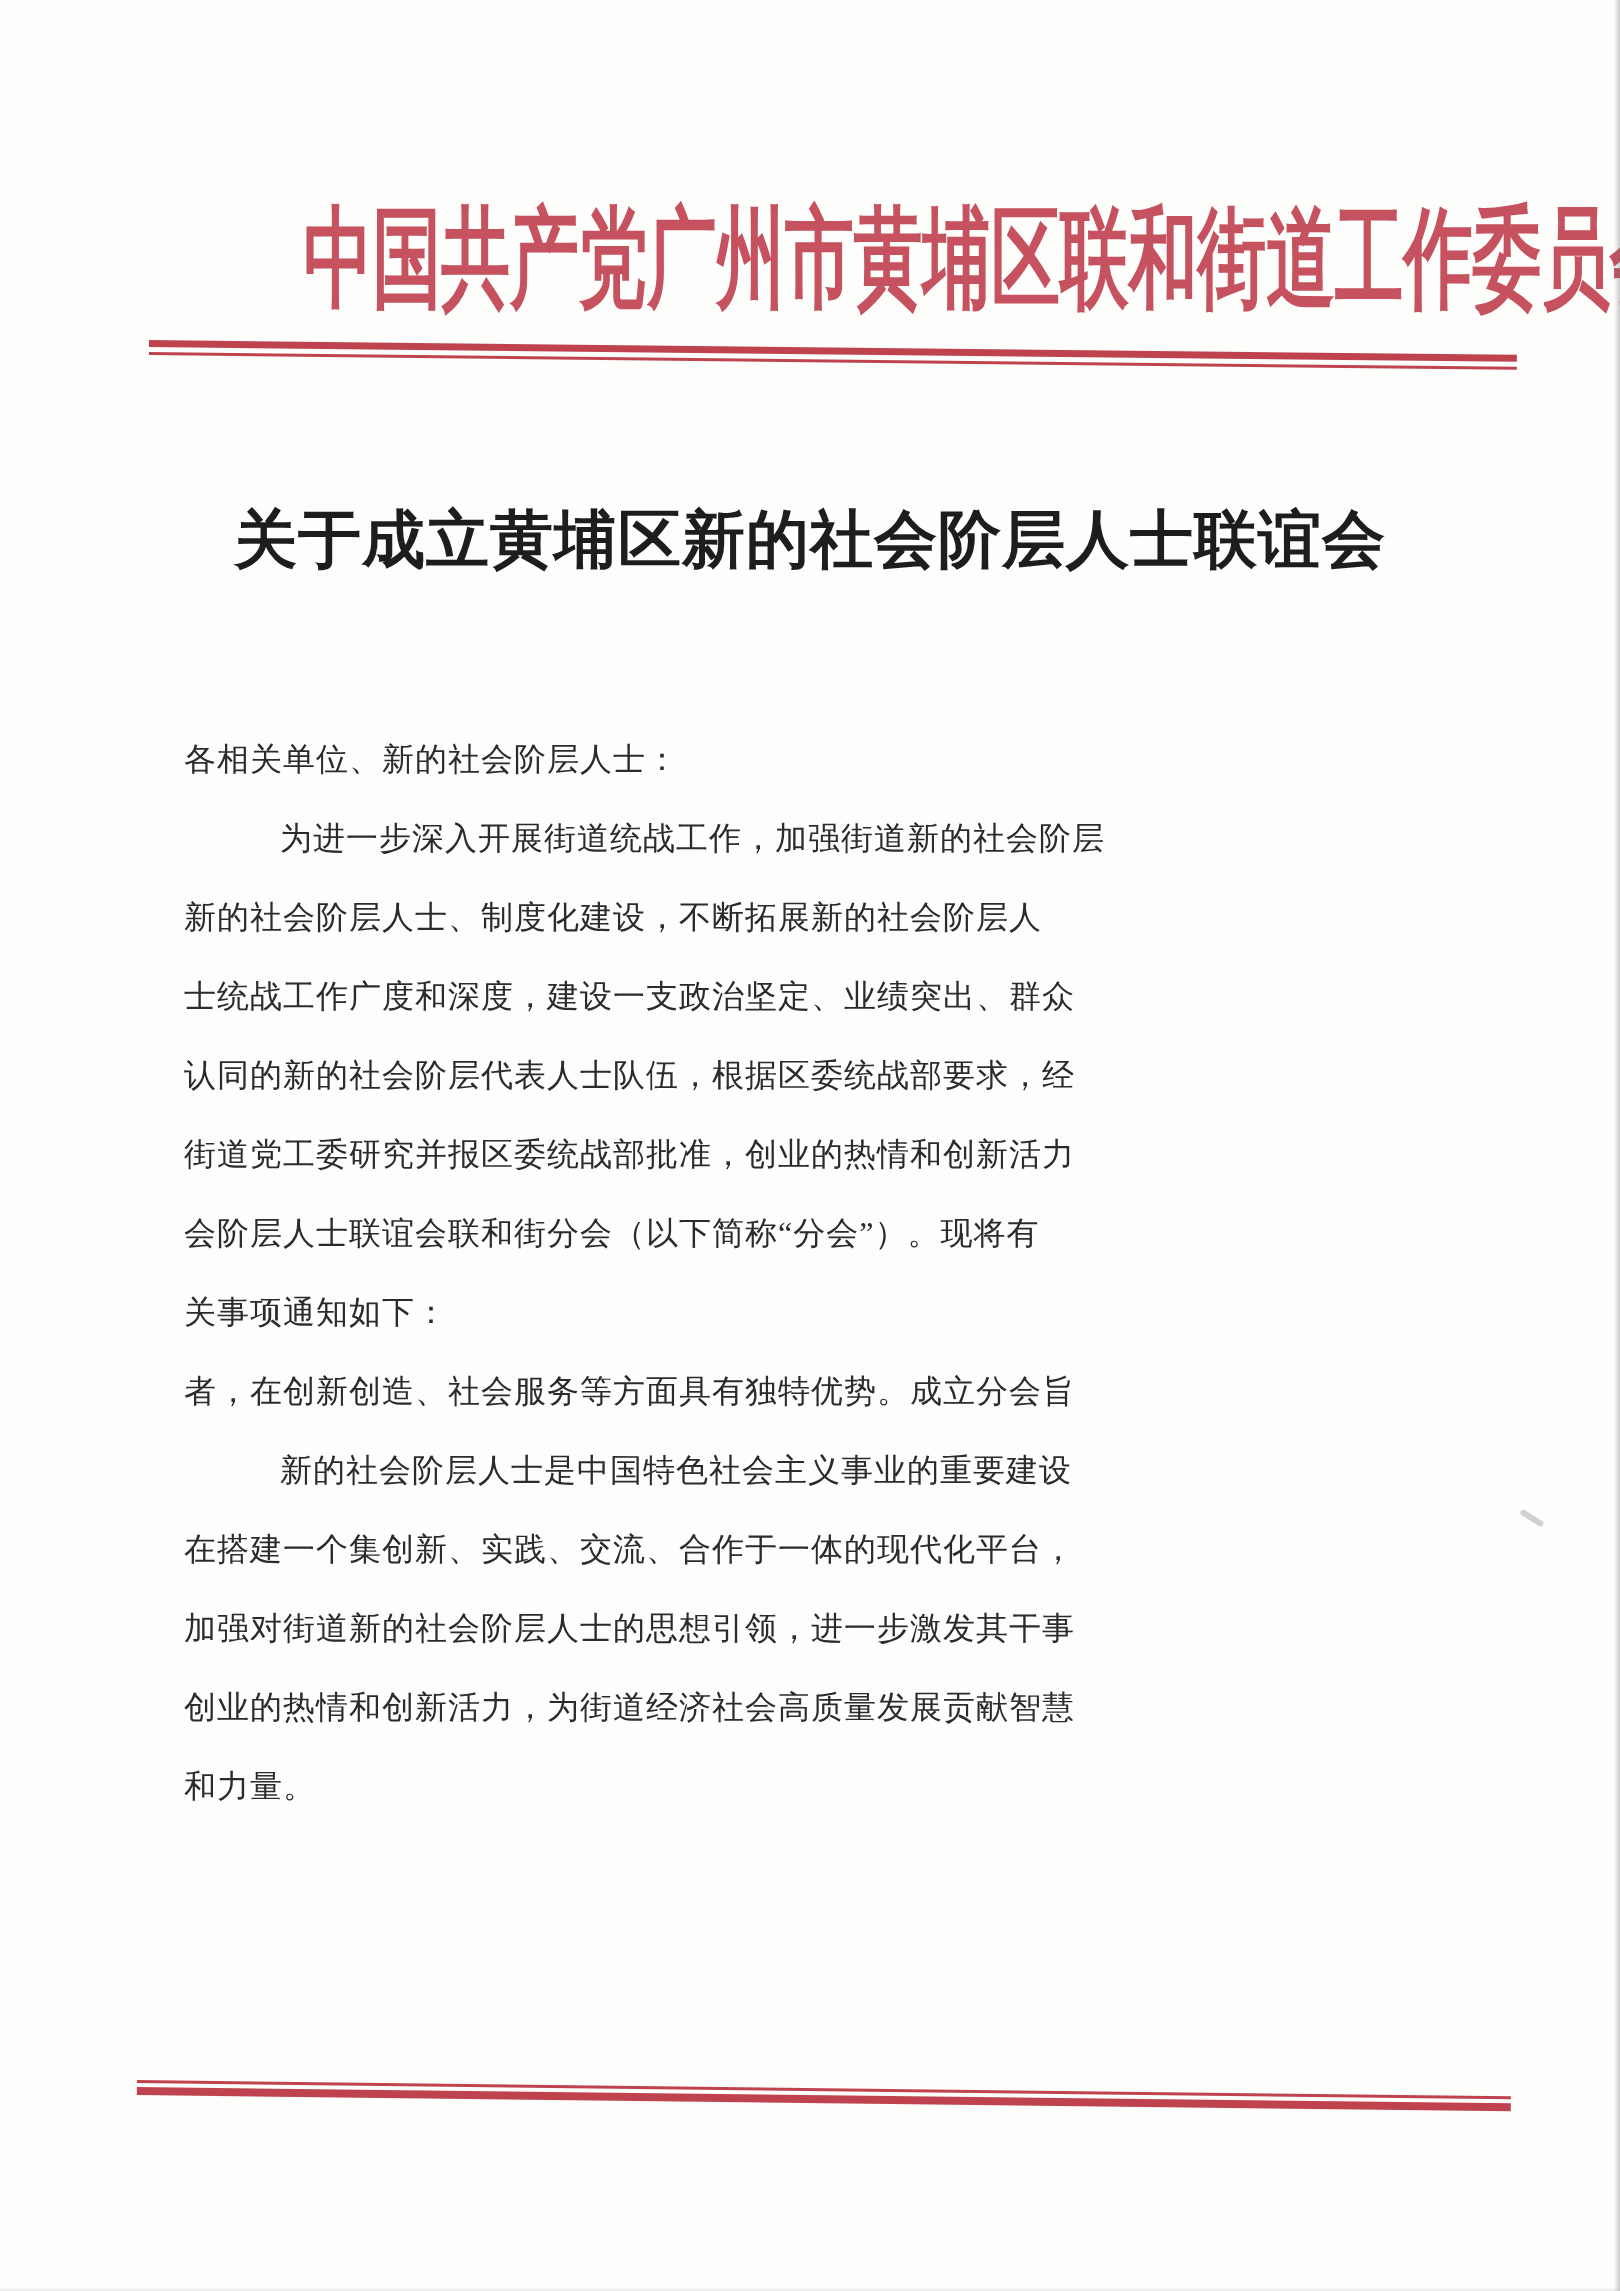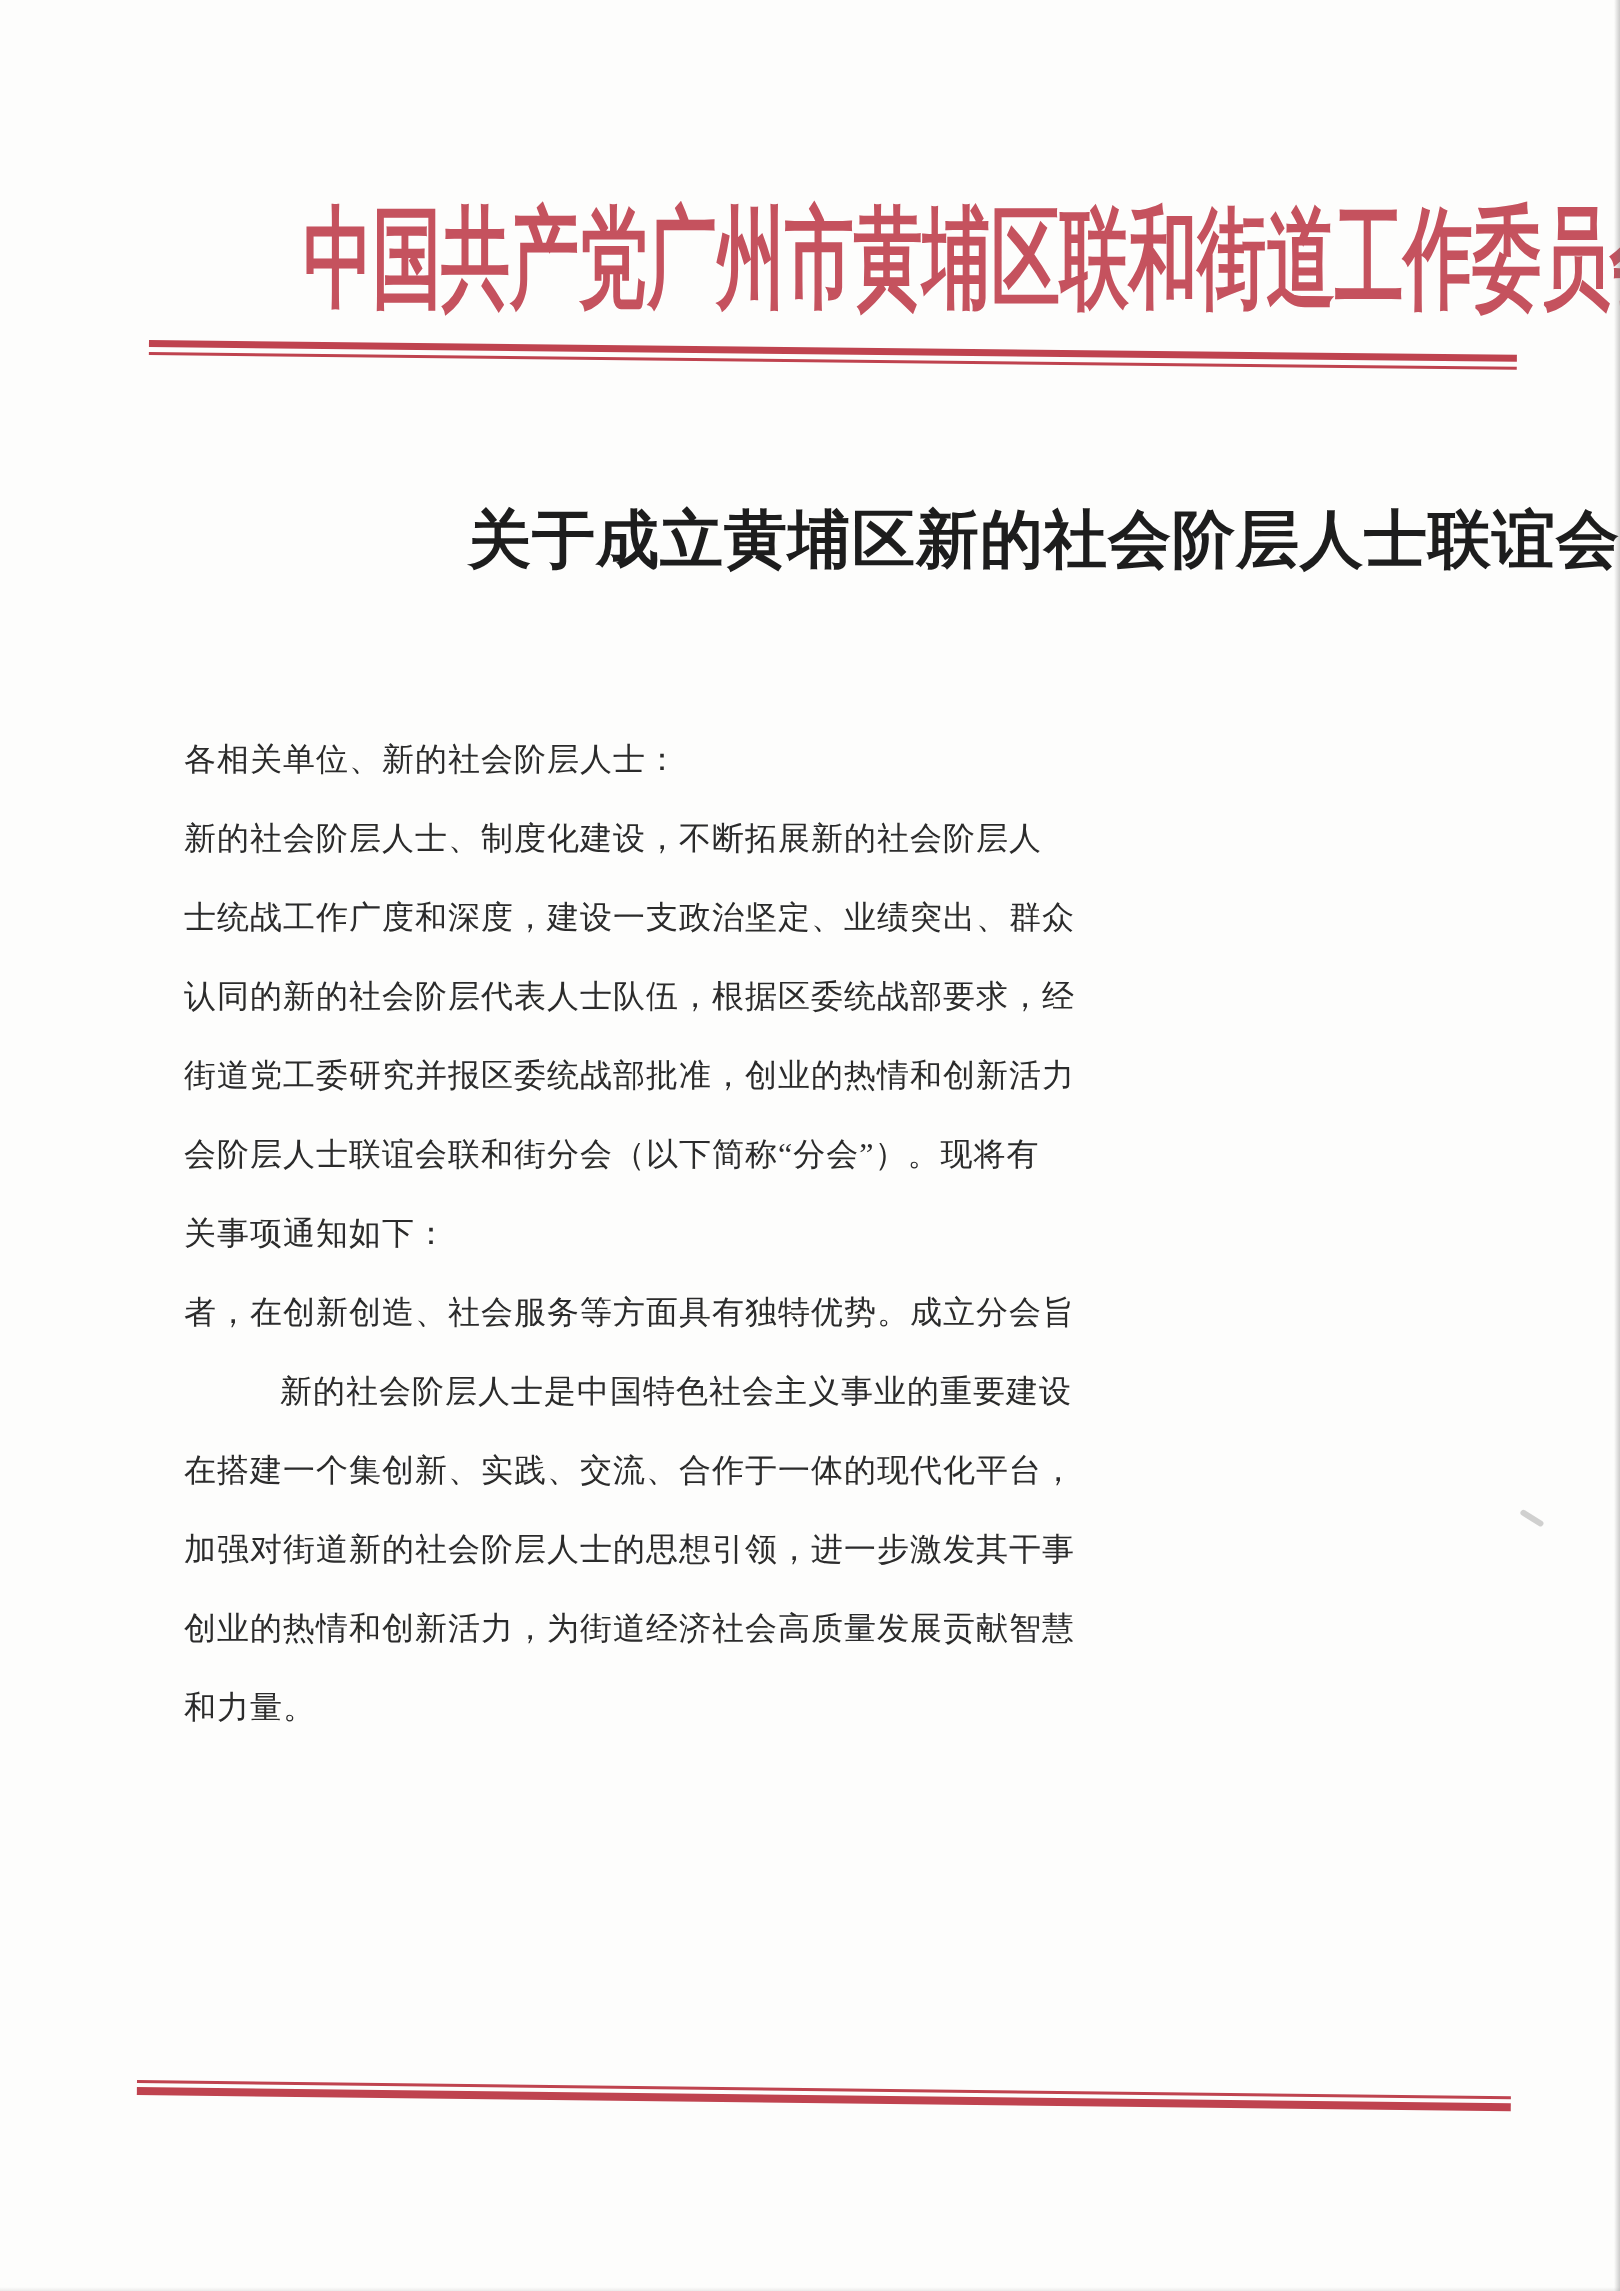--- a/index.html
+++ b/index.html
@@ -51,21 +51,21 @@
     height: 2.9px;
     background: var(--rule-red, #bf434f);
   }
 
   
   .doc-title {
     position: absolute;
     top: 496px;
     left: 0;
     right: 0;
-    text-align: right;
+    text-align: center;
     font-size: 63px;
     line-height: 89px;
     font-weight: 700;
     color: var(--ink-strong, #1d1d1d);
     letter-spacing: 1px;
   }
 
   
   .body-block {
     position: absolute;
@@ -150,20 +150,21 @@
     <div class="rule-thin"></div>
   </div>
 
   <div class="doc-title">
     <div>关于成立黄埔区新的社会阶层人士联谊会</div>
   </div>
 
   <div class="body-block">
     <div class="body-line">各相关单位、新的社会阶层人士：</div>
 
+    <div class="body-line indent">为进一步深入开展街道统战工作，加强街道新的社会阶层</div>
     <div class="body-line">新的社会阶层人士、制度化建设，不断拓展新的社会阶层人</div>
     <div class="body-line">士统战工作广度和深度，建设一支政治坚定、业绩突出、群众</div>
     <div class="body-line">认同的新的社会阶层代表人士队伍，根据区委统战部要求，经</div>
     <div class="body-line">街道党工委研究并报区委统战部批准，创业的热情和创新活力</div>
     <div class="body-line">会阶层人士联谊会联和街分会（以下简称“分会”）。现将有</div>
     <div class="body-line">关事项通知如下：</div>
 
 
     <div class="body-line">者，在创新创造、社会服务等方面具有独特优势。成立分会旨</div>
     <div class="body-line indent">新的社会阶层人士是中国特色社会主义事业的重要建设</div>

